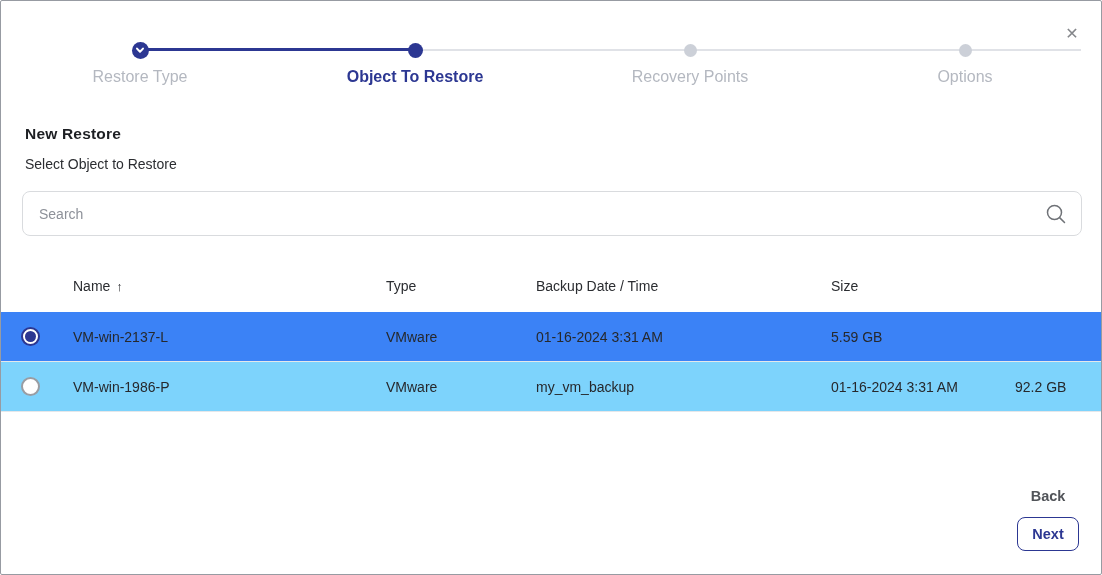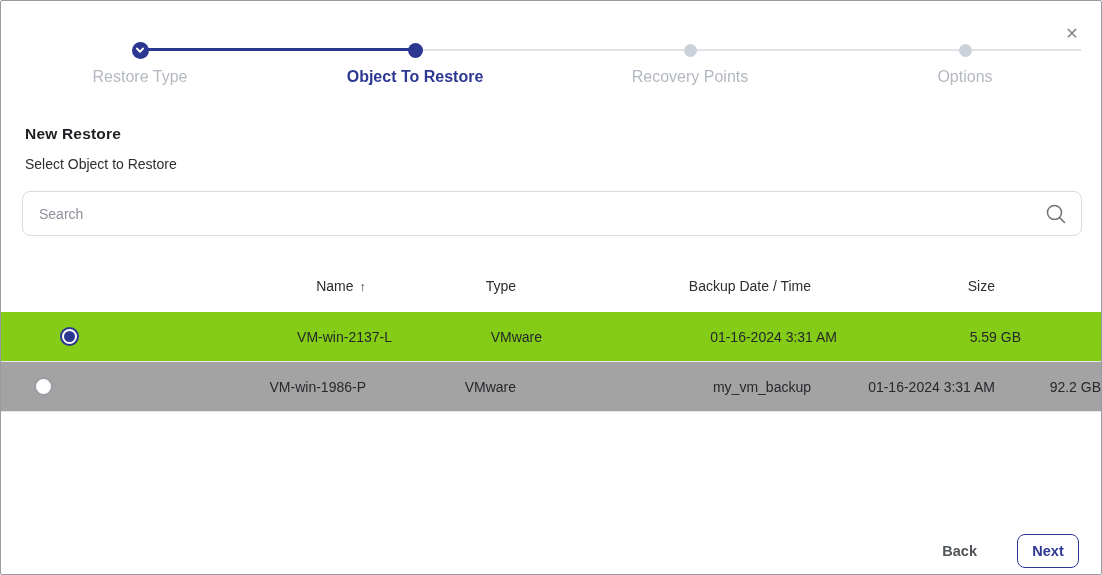--- a/index.html
+++ b/index.html
@@ -40,39 +40,39 @@
     border:1px solid #d9dbde; border-radius:8px; background:#fff;
     display:flex; align-items:center; }
   .searchbar input { flex:1; height:100%; border:none; outline:none; background:transparent;
     padding:0 14px 0 16px; font-size:14px; color:#33363b;
     font-family:"Liberation Sans", sans-serif; }
   .searchbar input::placeholder { color:#8d9199; }
   .search-icon { margin-right:14px; flex:0 0 auto; display:flex; }
 
   
   .grid-row { display:grid; grid-template-columns:52px 313px 150px 295px 184px 1fr;
-    align-items:center;text-align:right; }
+    align-items:center; }
   .grid-row > div { padding-left:20px; white-space:nowrap; overflow:hidden; }
   .grid-row > .radio-cell { padding-left:20px; }
   .thead { position:absolute; left:0; top:258px; width:100%; height:53px;
     font-size:14px; color:#2b2d31; }
   .sort-arrow { font-weight:bold; color:#202226; margin-left:6px; font-size:13px; }
   .tbody { position:absolute; left:0; top:311px; width:100%; }
   .row { height:50px; border-bottom:1px solid #e5e7ea; font-size:14px; color:#26282c;
-    background:#a3a3a3; cursor:pointer; }
-  .row.selected { background:#84cc16;padding-left:26px; }
+    background:#7dd3fc; cursor:pointer; }
+  .row.selected { background:#3b82f6; }
   .radio { display:inline-block; width:19px; height:19px; border-radius:50%;
     border:2px solid #9a9da3; background:#fff; position:relative; vertical-align:middle; }
   .row.selected .radio { border-color:var(--primary); }
   .row.selected .radio::after { content:""; position:absolute; left:50%; top:50%;
     width:11px; height:11px; margin:-5.5px 0 0 -5.5px; border-radius:50%;
     background:var(--primary); }
 
   
-  .footer { position:absolute; right:22px; bottom:6px; display:flex; align-items:center; gap:32px; }
+  .footer { position:absolute; right:22px; bottom:23px; display:flex; align-items:center; gap:7px;flex-direction:column; }
   .back-btn { background:none; border:none; font-size:14.5px; font-weight:bold; color:#515459;
     cursor:pointer; padding:6px 8px; font-family:"Liberation Sans", sans-serif; }
   .next-btn { background:#fff; border:1px solid var(--primary); border-radius:8px;
     color:var(--primary); font-size:14.5px; font-weight:bold; width:62px; height:34px;
     cursor:pointer; font-family:"Liberation Sans", sans-serif; }
 </style>
 </head>
 <body>
 
 <div class="modal" style="--primary:#2c3792;">

